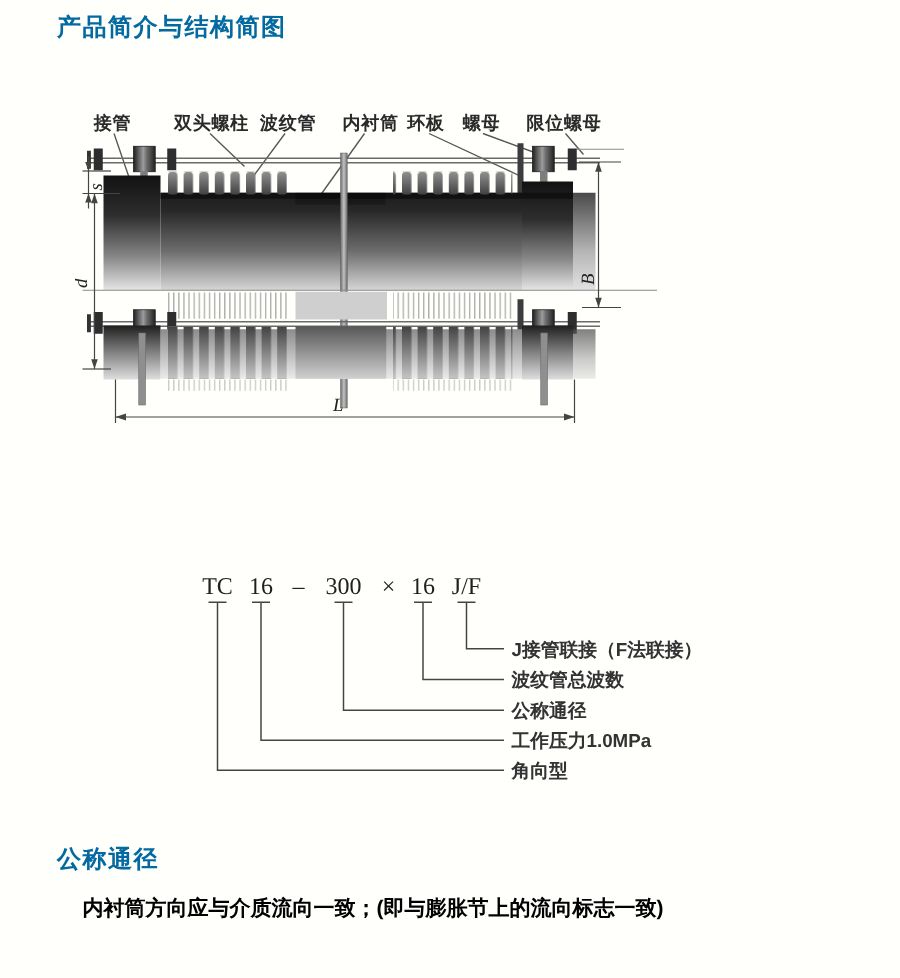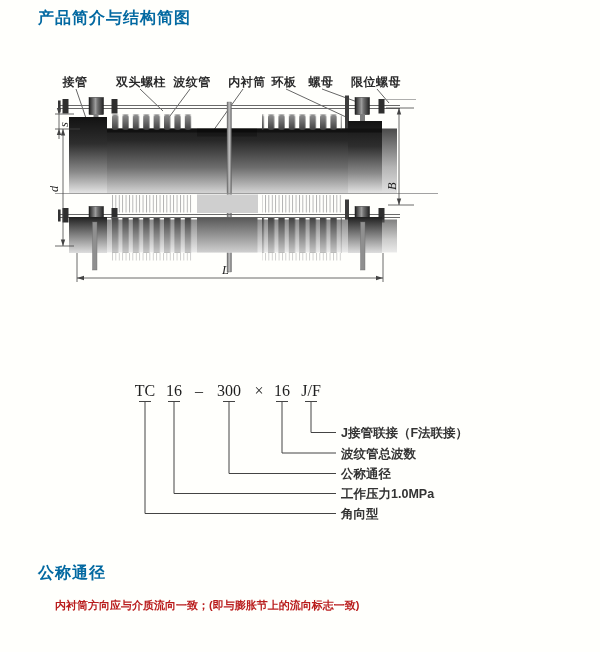--- a/index.html
+++ b/index.html
@@ -18,21 +18,21 @@
     letter-spacing:1px;
   }
   #h-intro{top:8px;}
   #h-code{top:346px;}
   #h-install{top:563px;}
   .svgbox{position:absolute;}
   #structure-svg{left:50px;top:60px;}
   #code-svg{left:100px;top:375px;}
   .install-text{
     position:absolute;left:55px;top:592px;width:500px;
-    font-size:11px;font-weight:bold;color:#b91c1c;line-height:26.5px;
+    font-size:14px;font-weight:bold;color:#000000;line-height:26.5px;
   }
   .install-text p{margin:0;}
   svg text.plabel{font-family:"Liberation Sans","DejaVu Sans",sans-serif;font-size:12px;font-weight:bold;fill:#2a2a2a;letter-spacing:0.5px;}
   svg text.dim{font-family:"Liberation Serif","DejaVu Serif",serif;font-style:italic;font-size:12.5px;fill:#222;}
   svg text.token{font-family:"Liberation Serif","DejaVu Serif",serif;font-size:16px;fill:#1f1f1f;}
   svg text.callout{font-family:"Liberation Sans","DejaVu Sans",sans-serif;font-size:12.5px;font-weight:bold;fill:#333;}
 </style>
 </head>
 <body>
 

